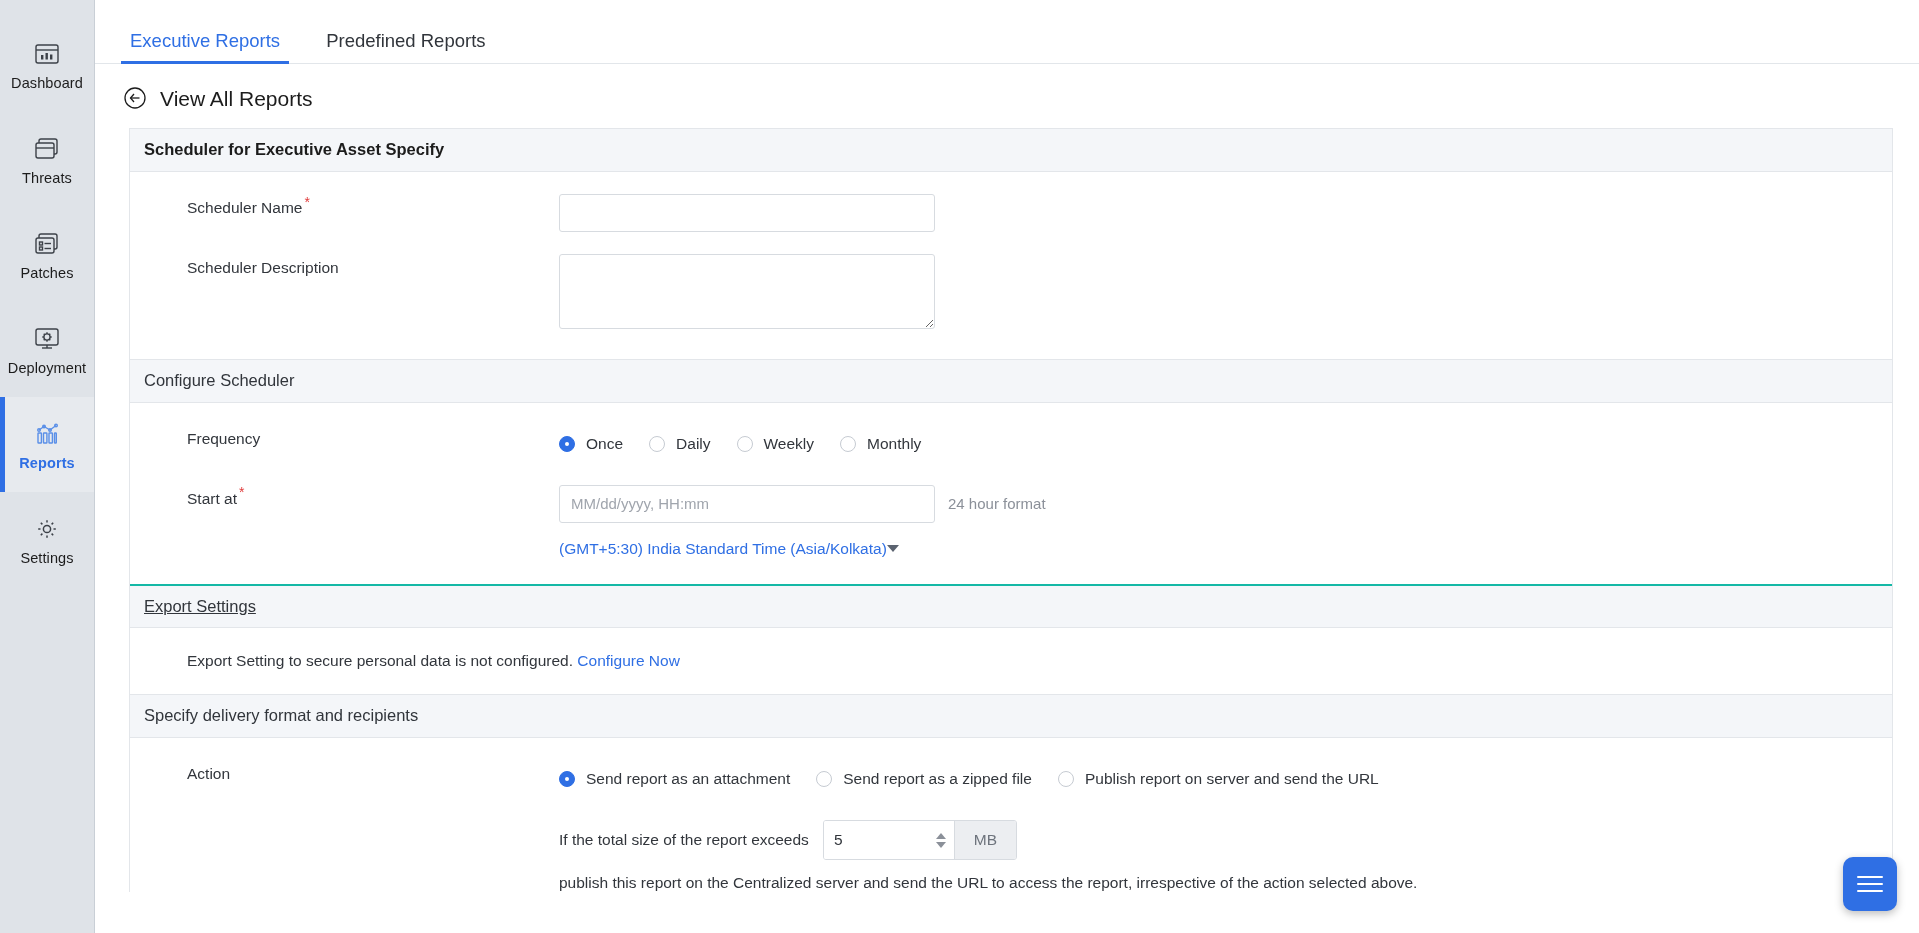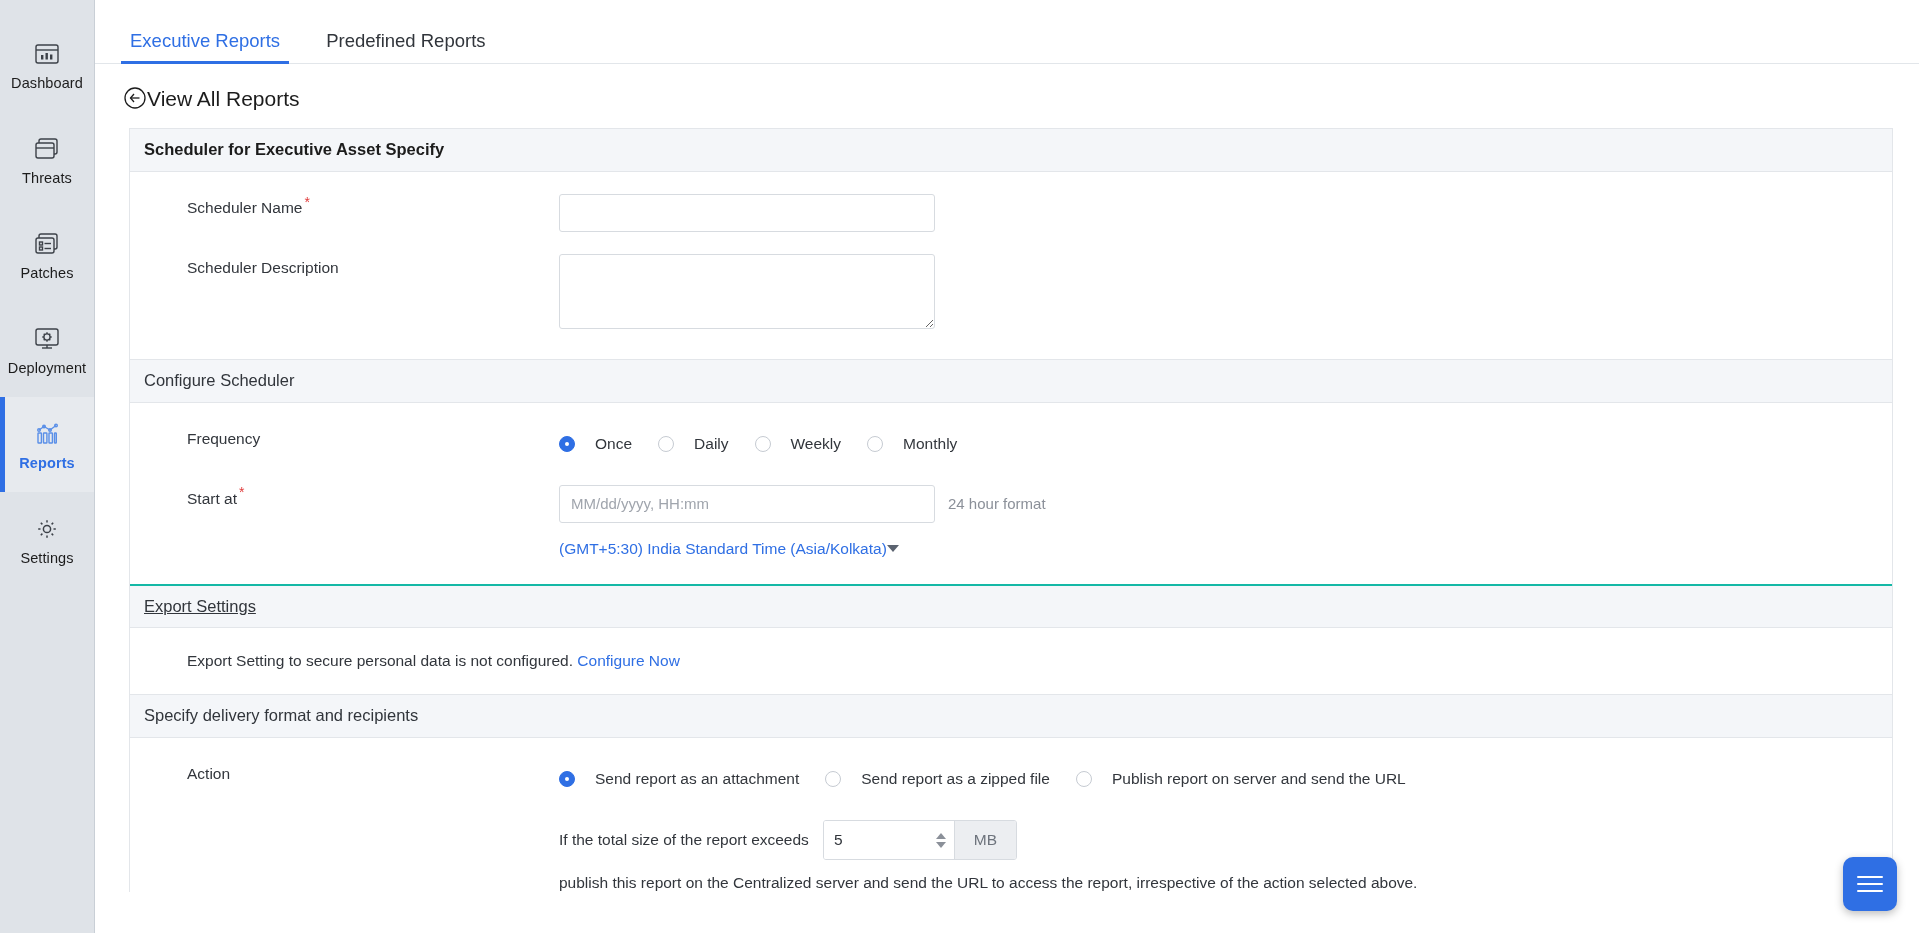--- a/index.html
+++ b/index.html
@@ -83,20 +83,21 @@
     content: "";
     position: absolute;
     left: 0; right: 0; bottom: -1px;
     height: 3px;
     background: #2f6fe4;
   }
 
   .backbar {
     display: flex;
     align-items: center;
+    gap: 13px;
     padding: 22px 0 18px 28px;
     cursor: pointer;
     width: max-content;
     text-align: center;
   }
   .back-icon { width: 24px; height: 24px; }
   .back-title { font-size: 21px; color: #1c1c1c; line-height: 1; }
 
   .panel {
     margin: 0 26px 0 34px;
@@ -150,21 +151,21 @@
     border-radius: 3px;
     padding: 8px 11px;
     font-size: 15px;
     font-family: inherit;
     color: #31353b;
     resize: vertical;
     outline: none;
   }
 
   .radio-group { display: flex; align-items: center; gap: 0px; height: 38px; }
-  .radio-opt { display: flex; align-items: center; gap: 20px; margin-right: 26px; cursor: pointer; }
+  .radio-opt { display: flex; align-items: center; gap: 11px; margin-right: 26px; cursor: pointer; }
   .radio {
     width: 16px; height: 16px;
     border-radius: 50%;
     border: 1px solid #c6cbd2;
     background: #fff;
     display: inline-block;
     position: relative;
     flex: none;
   }
   .radio.checked {

